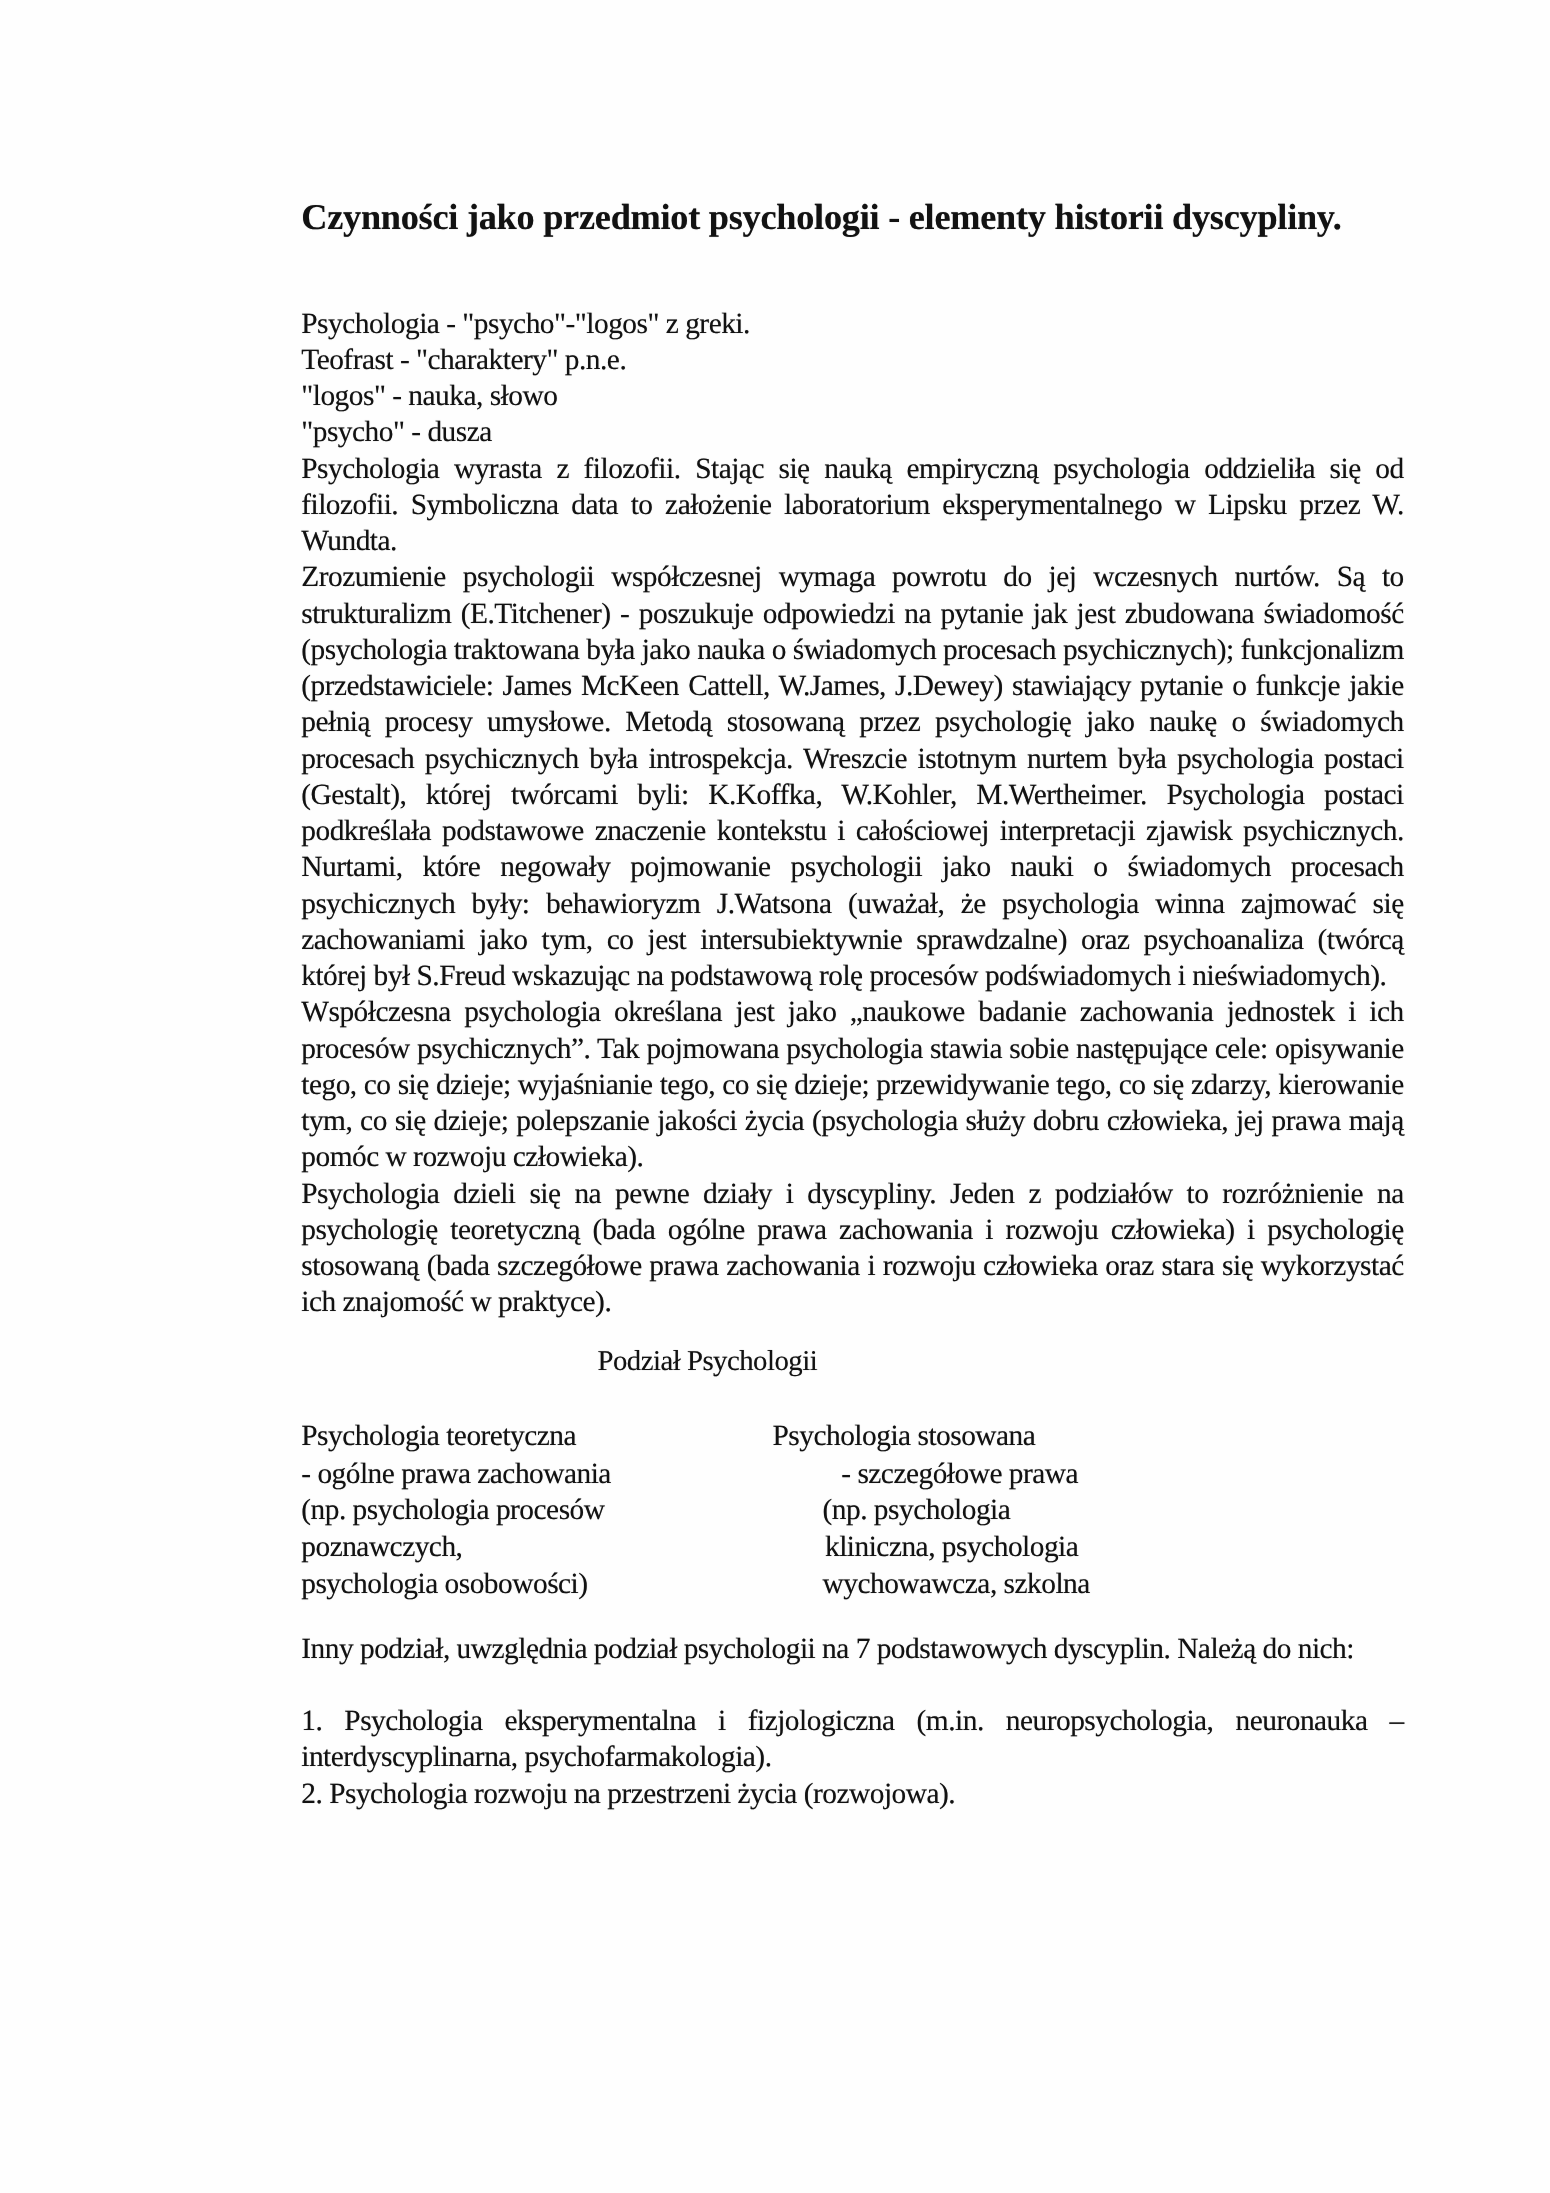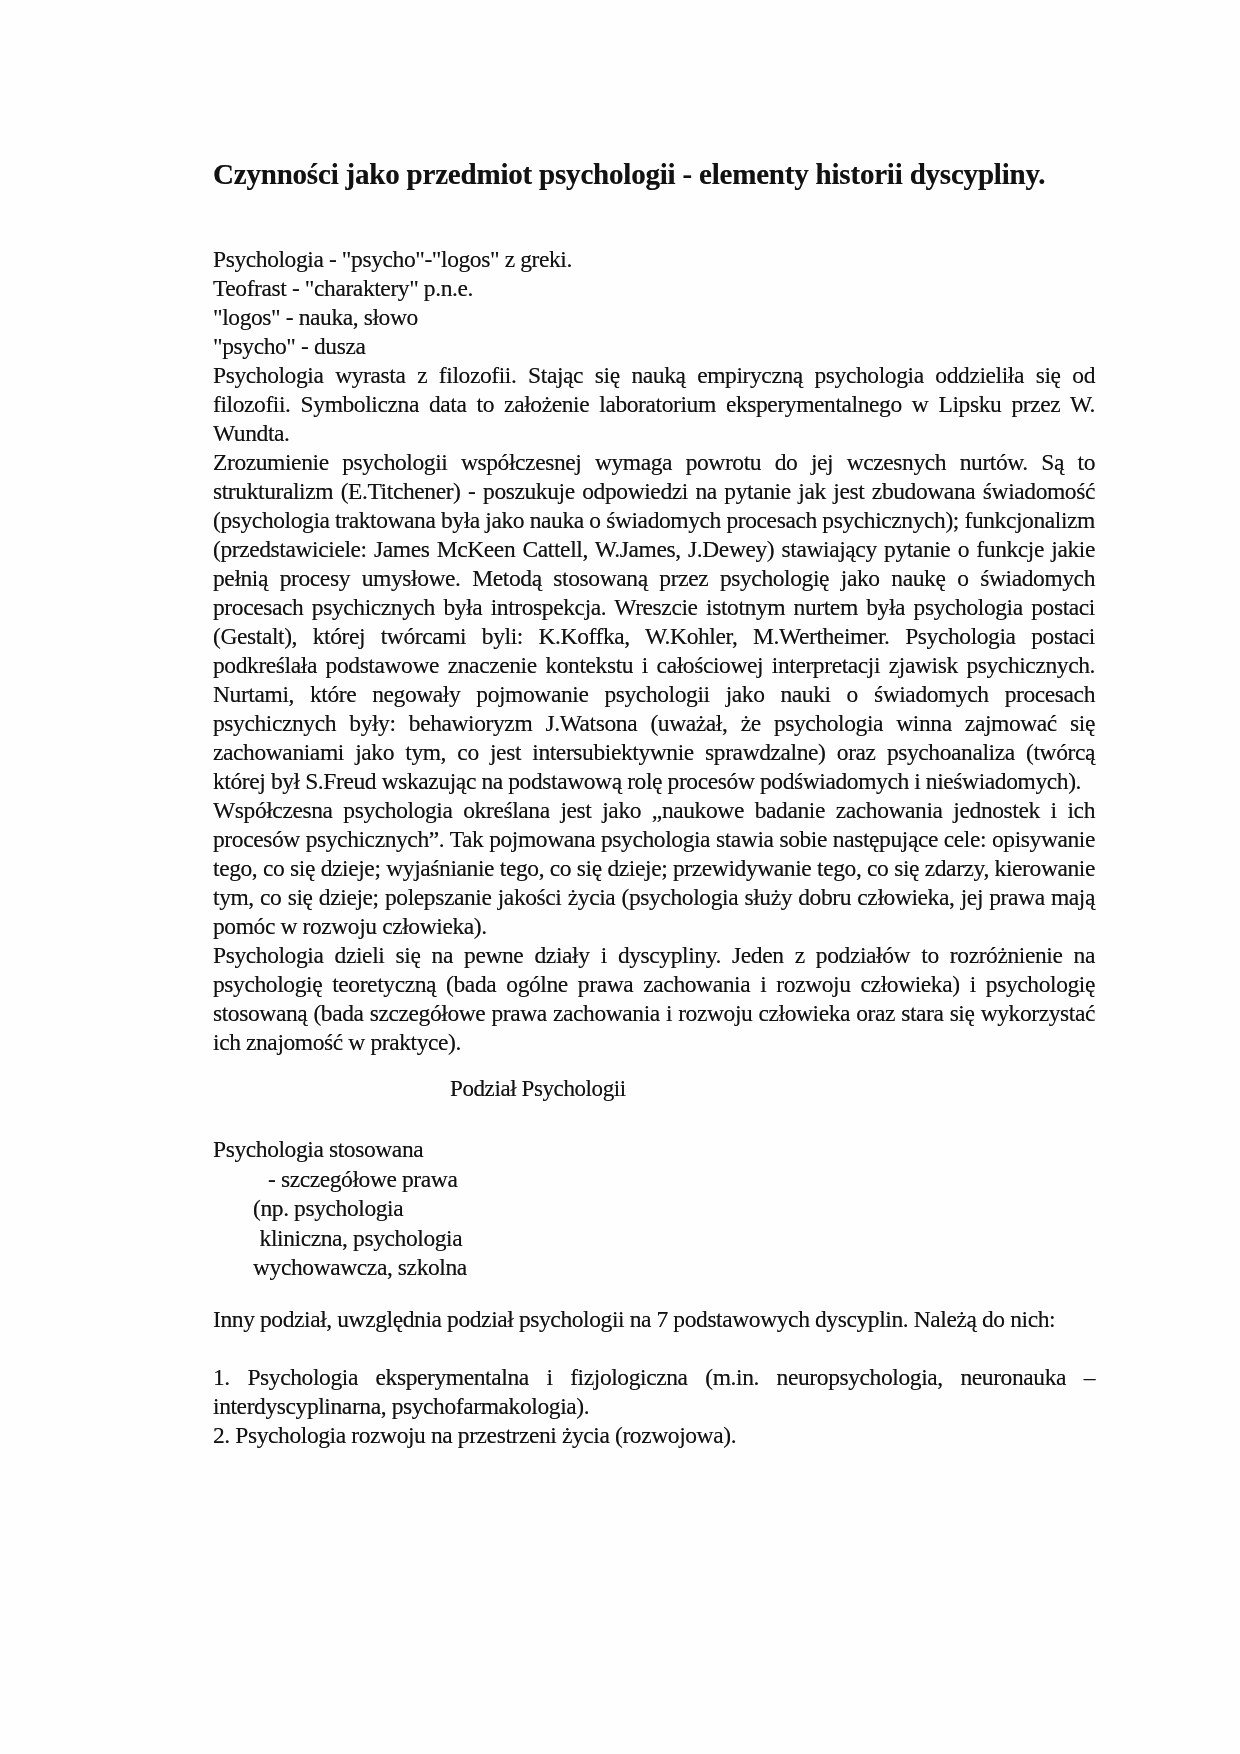--- a/index.html
+++ b/index.html
@@ -9,21 +9,21 @@
     height:1754px;
     margin:0 auto;
     background:#fefefe;
     color:#121212;
     font-family:"Liberation Serif","DejaVu Serif",serif;
     overflow:hidden;
     box-sizing:border-box;
     padding:153px 145px 0 213px;
     text-shadow:0 0 0.6px rgba(20,20,20,0.55);
   }
-  .content{width:882px;}
+  .content{width:882px;margin-left:28px;}
   h1.doc-title{
     margin:0;
     font-size:29px;
     line-height:43px;
     font-weight:bold;
     text-align:justify;
     letter-spacing:-0.2px;
   }
   .intro{margin-top:49px;}
   .line,.para{
@@ -45,21 +45,21 @@
     display:flex;
     margin-top:32px;
     font-size:23.5px;
     line-height:29.5px;
     letter-spacing:-0.4px;
   }
   .col-left{width:377px;flex:none;}
   .col-right{flex:none;}
   .col-right .r1{padding-left:55px;}
   .col-right .r2{padding-left:40px;}
-  .col-right .r3{padding-left:42px;text-align:center;}
+  .col-right .r3{padding-left:42px;}
   .col-right .r4{padding-left:40px;}
   .division-note{margin-top:22px;}
   .disciplines{margin-top:29px;}
   .bold-item{font-weight:normal;}
 </style>
 </head>
 <body>
 
 <div class="page">
   <div class="content">
@@ -74,20 +74,27 @@
     </div>
 
     <p class="para">Psychologia wyrasta z filozofii. Stając się nauką empiryczną psychologia oddzieliła się od filozofii. Symboliczna data to założenie laboratorium eksperymentalnego w Lipsku przez W. Wundta.</p>
     <p class="para">Zrozumienie psychologii współczesnej wymaga powrotu do jej wczesnych nurtów. Są to strukturalizm (E.Titchener) - poszukuje odpowiedzi na pytanie jak jest zbudowana świadomość (psychologia traktowana była jako nauka o świadomych procesach psychicznych); funkcjonalizm (przedstawiciele: James McKeen Cattell, W.James, J.Dewey) stawiający pytanie o funkcje jakie pełnią procesy umysłowe. Metodą stosowaną przez psychologię jako naukę o świadomych procesach psychicznych była introspekcja. Wreszcie istotnym nurtem była psychologia postaci (Gestalt), której twórcami byli: K.Koffka, W.Kohler, M.Wertheimer. Psychologia postaci podkreślała podstawowe znaczenie kontekstu i całościowej interpretacji zjawisk psychicznych. Nurtami, które negowały pojmowanie psychologii jako nauki o świadomych procesach psychicznych były: behawioryzm J.Watsona (uważał, że psychologia winna zajmować się zachowaniami jako tym, co jest intersubiektywnie sprawdzalne) oraz psychoanaliza (twórcą której był S.Freud wskazując na podstawową rolę procesów podświadomych i nieświadomych).</p>
     <p class="para">Współczesna psychologia określana jest jako „naukowe badanie zachowania jednostek i ich procesów psychicznych”. Tak pojmowana psychologia stawia sobie następujące cele: opisywanie tego, co się dzieje; wyjaśnianie tego, co się dzieje; przewidywanie tego, co się zdarzy, kierowanie tym, co się dzieje; polepszanie jakości życia (psychologia służy dobru człowieka, jej prawa mają pomóc w rozwoju człowieka).</p>
     <p class="para">Psychologia dzieli się na pewne działy i dyscypliny. Jeden z podziałów to rozróżnienie na psychologię teoretyczną (bada ogólne prawa zachowania i rozwoju człowieka) i psychologię stosowaną (bada szczegółowe prawa zachowania i rozwoju człowieka oraz stara się wykorzystać ich znajomość w praktyce).</p>
 
     <div class="section-heading">Podział Psychologii</div>
 
     <div class="columns">
+      <div class="col-left">
+        <div class="col-line">Psychologia teoretyczna</div>
+        <div class="col-line">- ogólne prawa zachowania</div>
+        <div class="col-line">(np. psychologia procesów</div>
+        <div class="col-line">poznawczych,</div>
+        <div class="col-line">psychologia osobowości)</div>
+      </div>
       <div class="col-right">
         <div class="col-line r0">Psychologia stosowana</div>
         <div class="col-line r1">- szczegółowe prawa</div>
         <div class="col-line r2">(np. psychologia</div>
         <div class="col-line r3">kliniczna, psychologia</div>
         <div class="col-line r4">wychowawcza, szkolna</div>
       </div>
     </div>
 
     <p class="para division-note">Inny podział, uwzględnia podział psychologii na 7 podstawowych dyscyplin. Należą do nich:</p>

